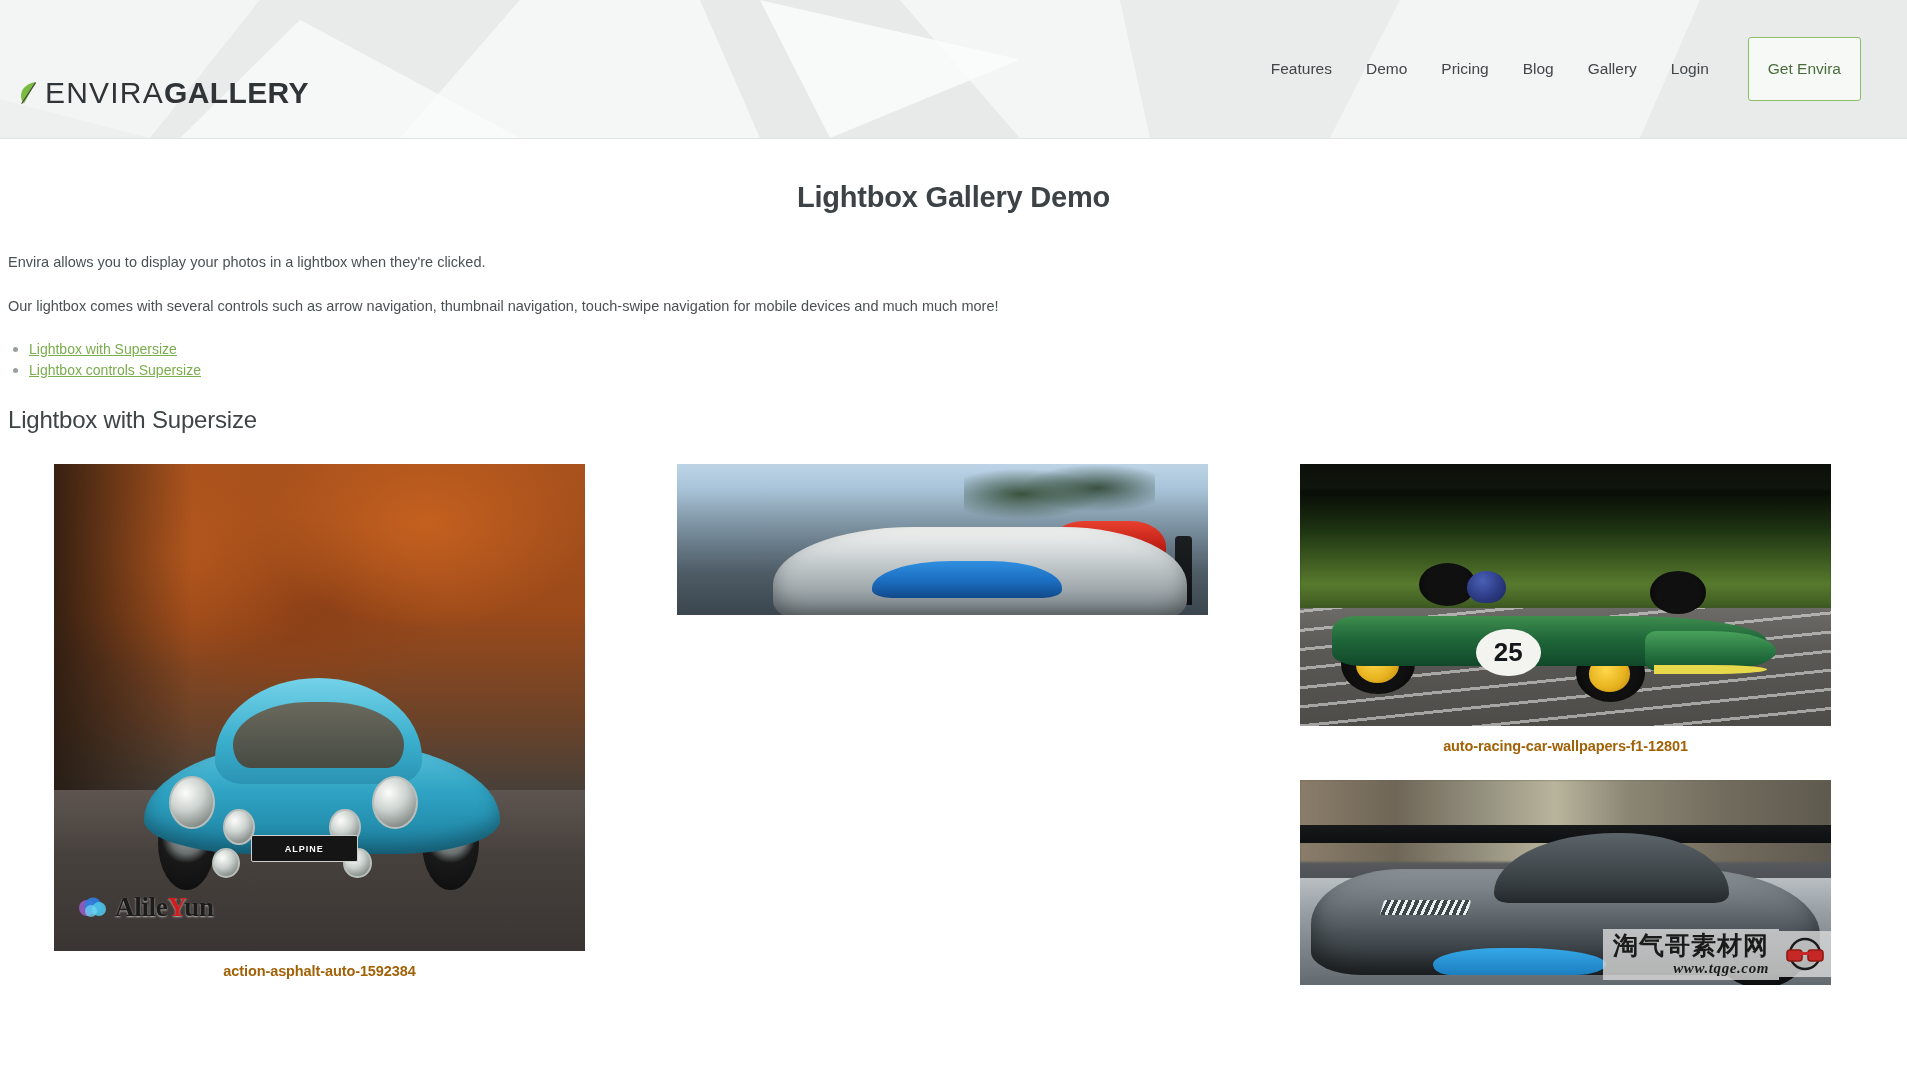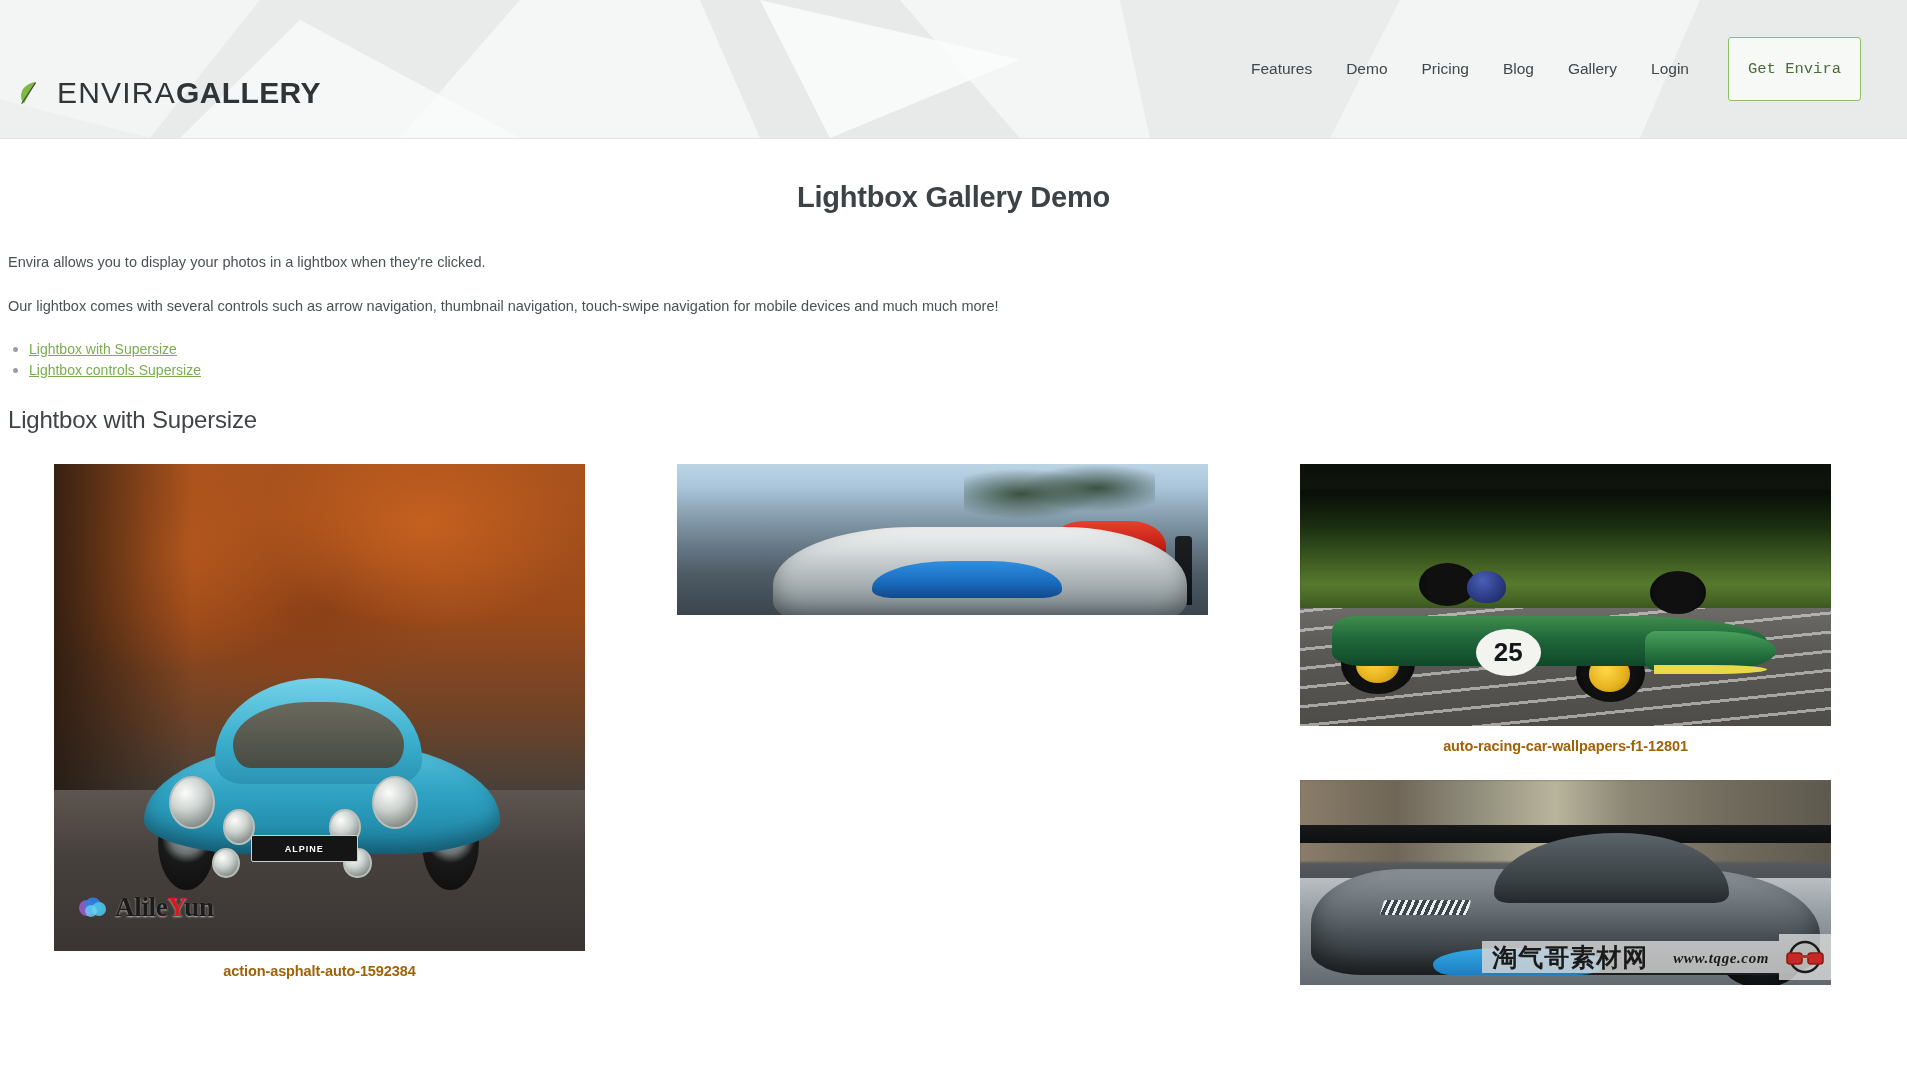--- a/index.html
+++ b/index.html
@@ -36,21 +36,21 @@
     display: flex;
     align-items: center;
     justify-content: space-between;
     padding: 0 46px 0 18px;
   }
 
   
   .logo {
     display: flex;
     align-items: center;
-    gap: 16px;
+    gap: 4px;
     text-decoration: none;
     user-select: none;
     margin-top: 48px;
   }
   .logo-leaf {
     width: 20px; height: 26px;
     margin-right: 3px;
     display: block;
   }
   .logo-text {
@@ -79,21 +79,20 @@
   .nav-cta {
     margin-left: 22px;
     font-size: 15.5px;
     color: #4b6b3b;
     text-decoration: none;
     border: 1px solid #8fbd6a;
     border-radius: 3px;
     padding: 22px 19px;
     background: #f7f9f6;
     white-space: nowrap;
-    font-family: Liberation Mono, monospace;
   }
 
   
   .page-main {
     padding: 0 8px;
   }
   .page-title {
     text-align: center;
     font-size: 29px;
     font-weight: 700;
@@ -459,21 +458,21 @@
   .wm-right {
     position: absolute;
     right: 0; bottom: 5px;
     display: flex; align-items: center;
     z-index: 40;
     pointer-events: none;
   }
   .wm-right-box {
     background: rgba(215,215,215,.82);
     padding: 4px 10px 3px 10px;
-    display: flex; align-items: center; gap: 25px;
+    display: flex; flex-direction: column; align-items: flex-end;
   }
   .wm-cn {
     font-family: "DejaVu Sans", sans-serif;
     font-size: 25px; font-weight: 700; color: #1a1a1a;
     letter-spacing: 1px; line-height: 1;
   }
   .wm-url {
     font-family: "Liberation Serif", serif;
     font-style: italic; font-weight: 700;
     font-size: 15px; color: #1a1a1a;

